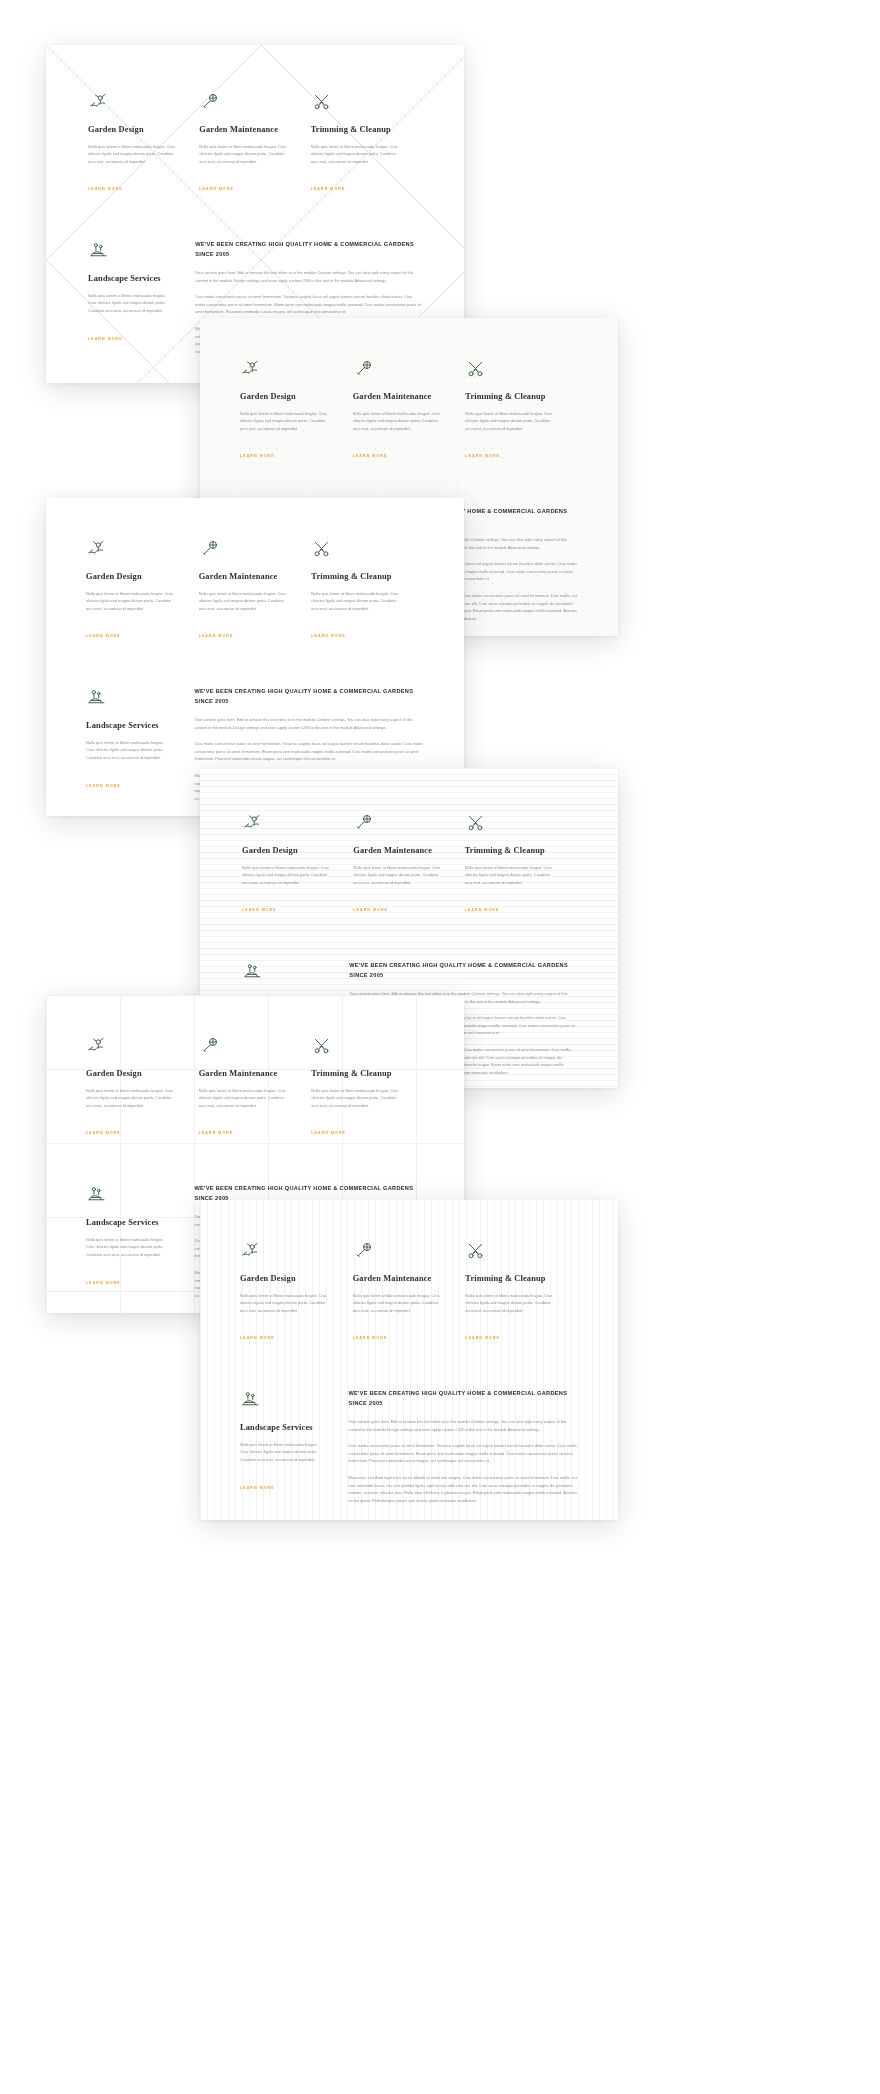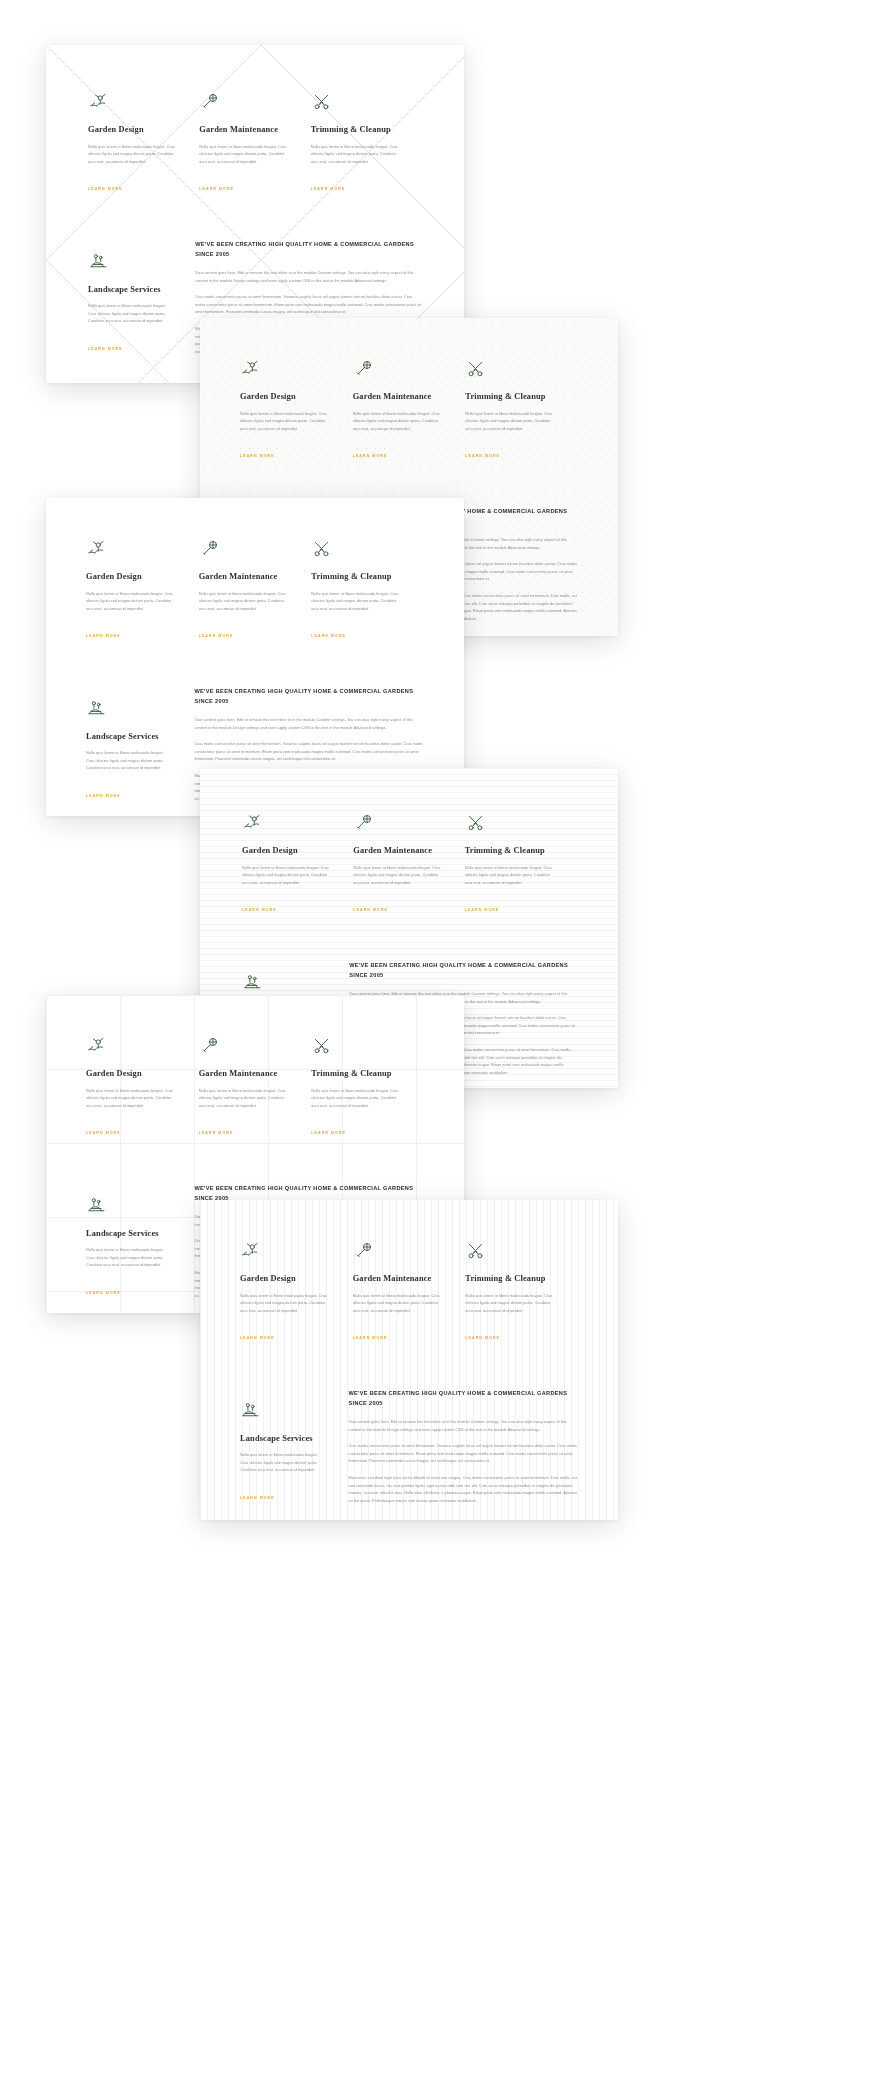--- a/index.html
+++ b/index.html
@@ -120,21 +120,20 @@
     letter-spacing: 1.05px;
     color: #e8a33d;
     text-decoration: none;
     display: inline-block;
   }
 
   
   .lower-row {
     display: flex;
     margin-top: 46px;
-    align-items: center;
   }
   .lower-left {
     flex: 0 0 31.5%;
     padding-right: 22px;
     box-sizing: border-box;
   }
   .lower-right {
     flex: 1 1 auto;
     padding-left: 2px;
     box-sizing: border-box;

